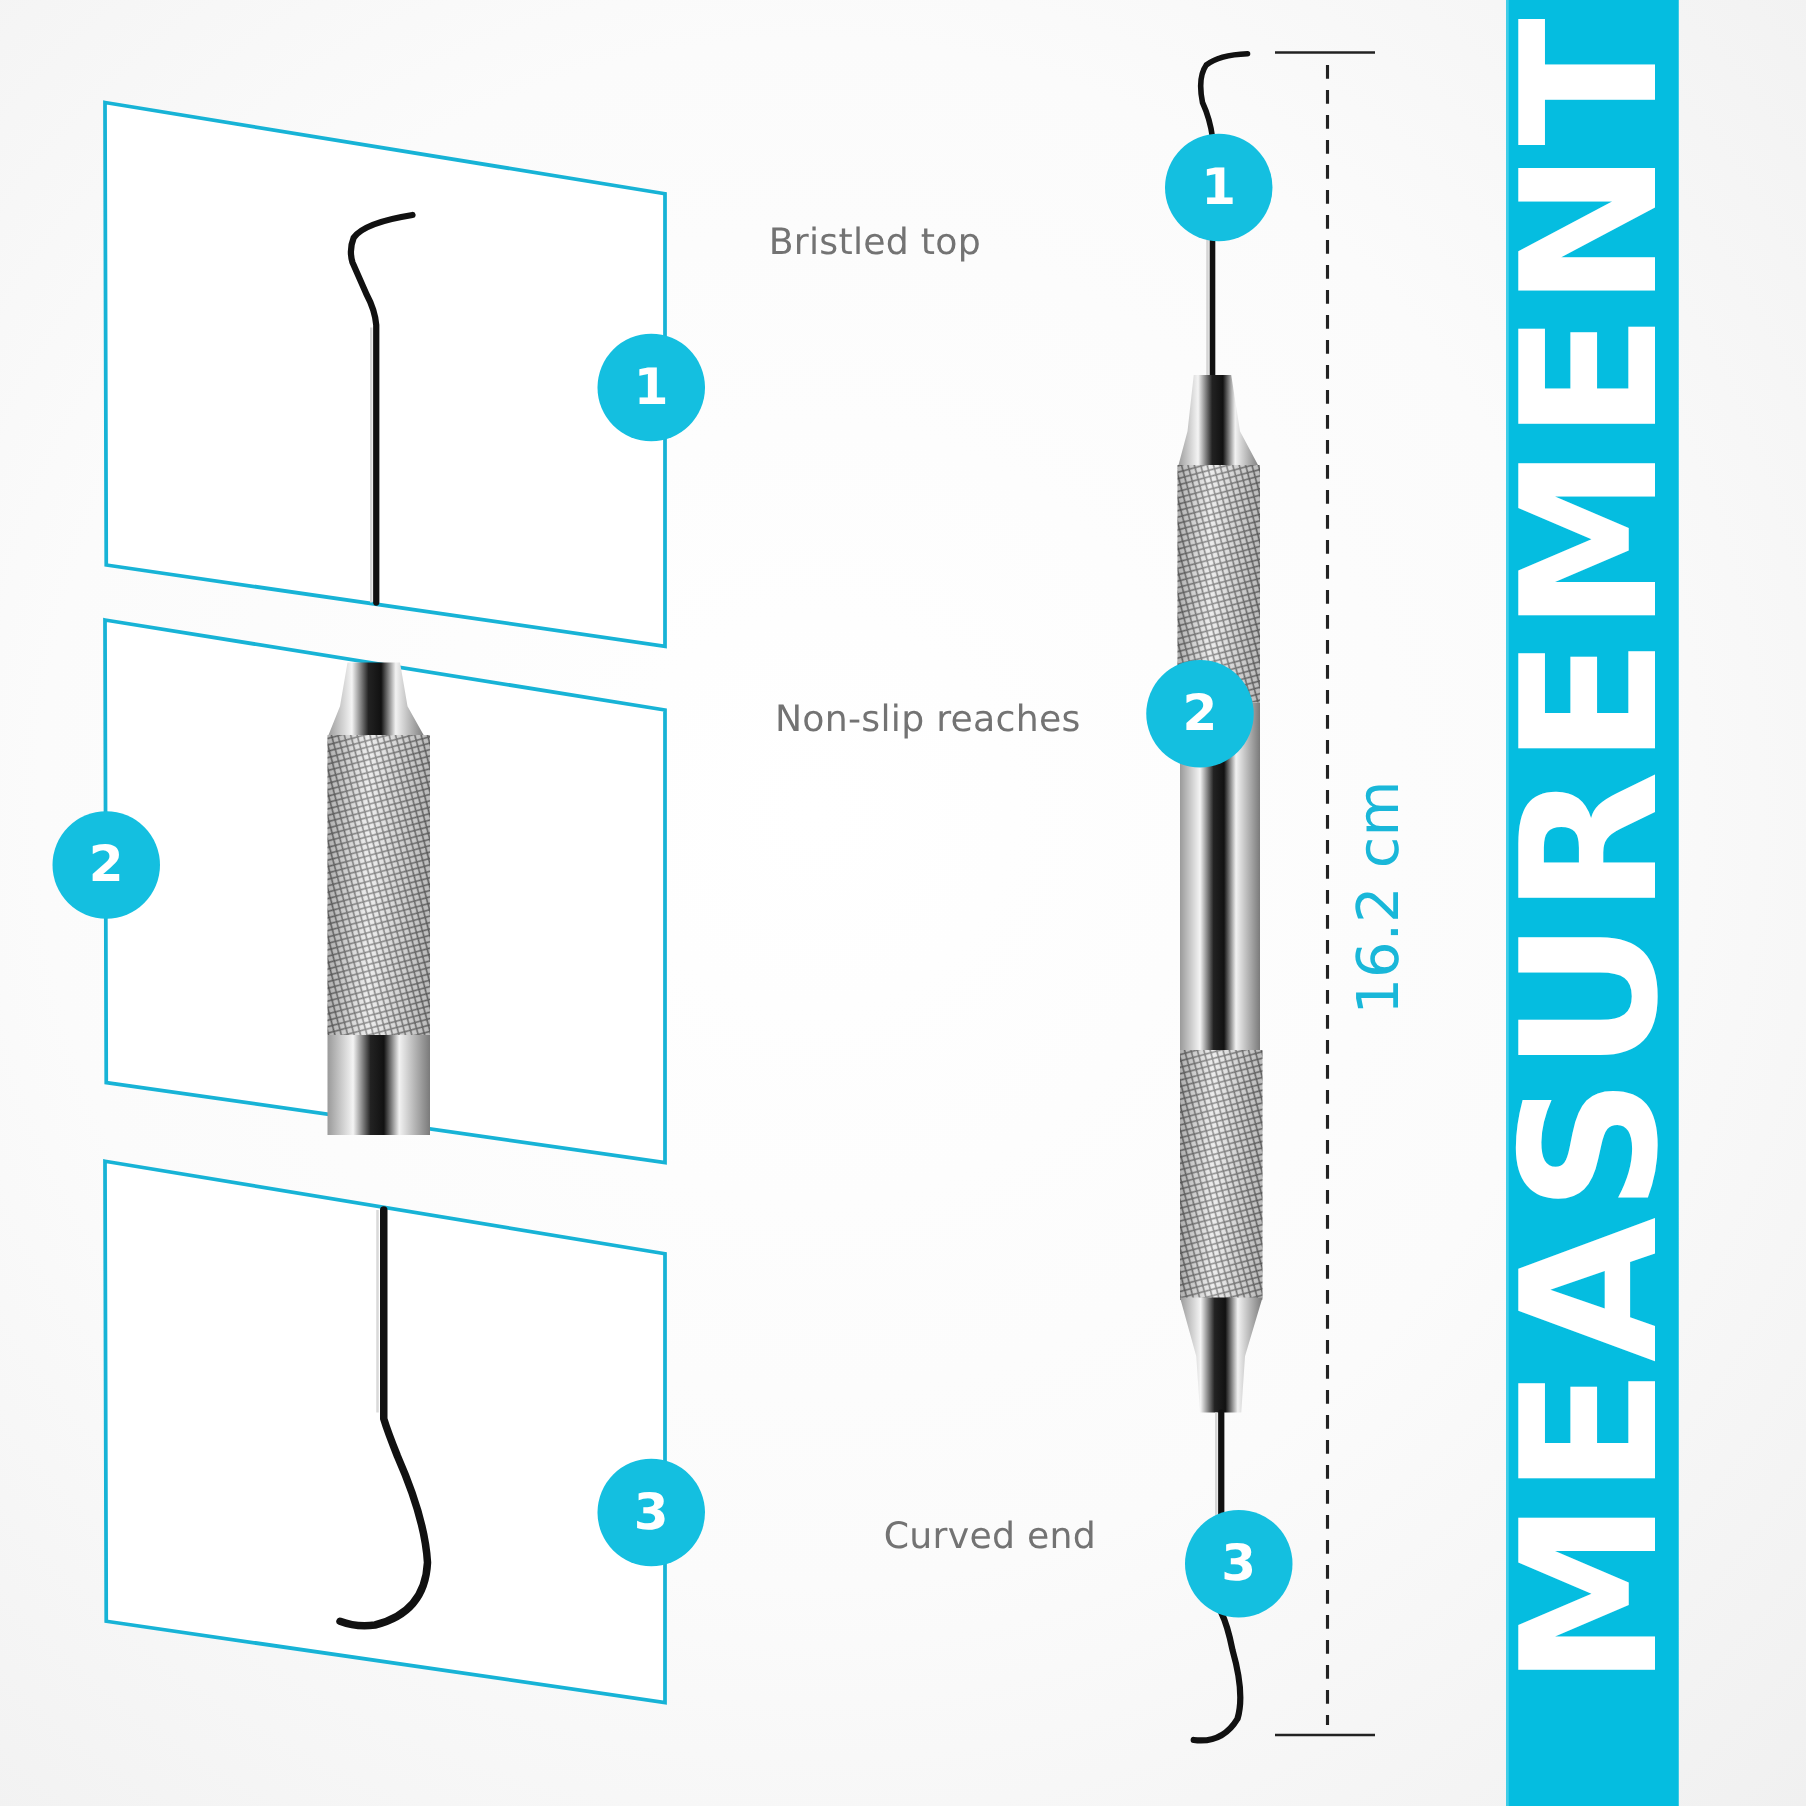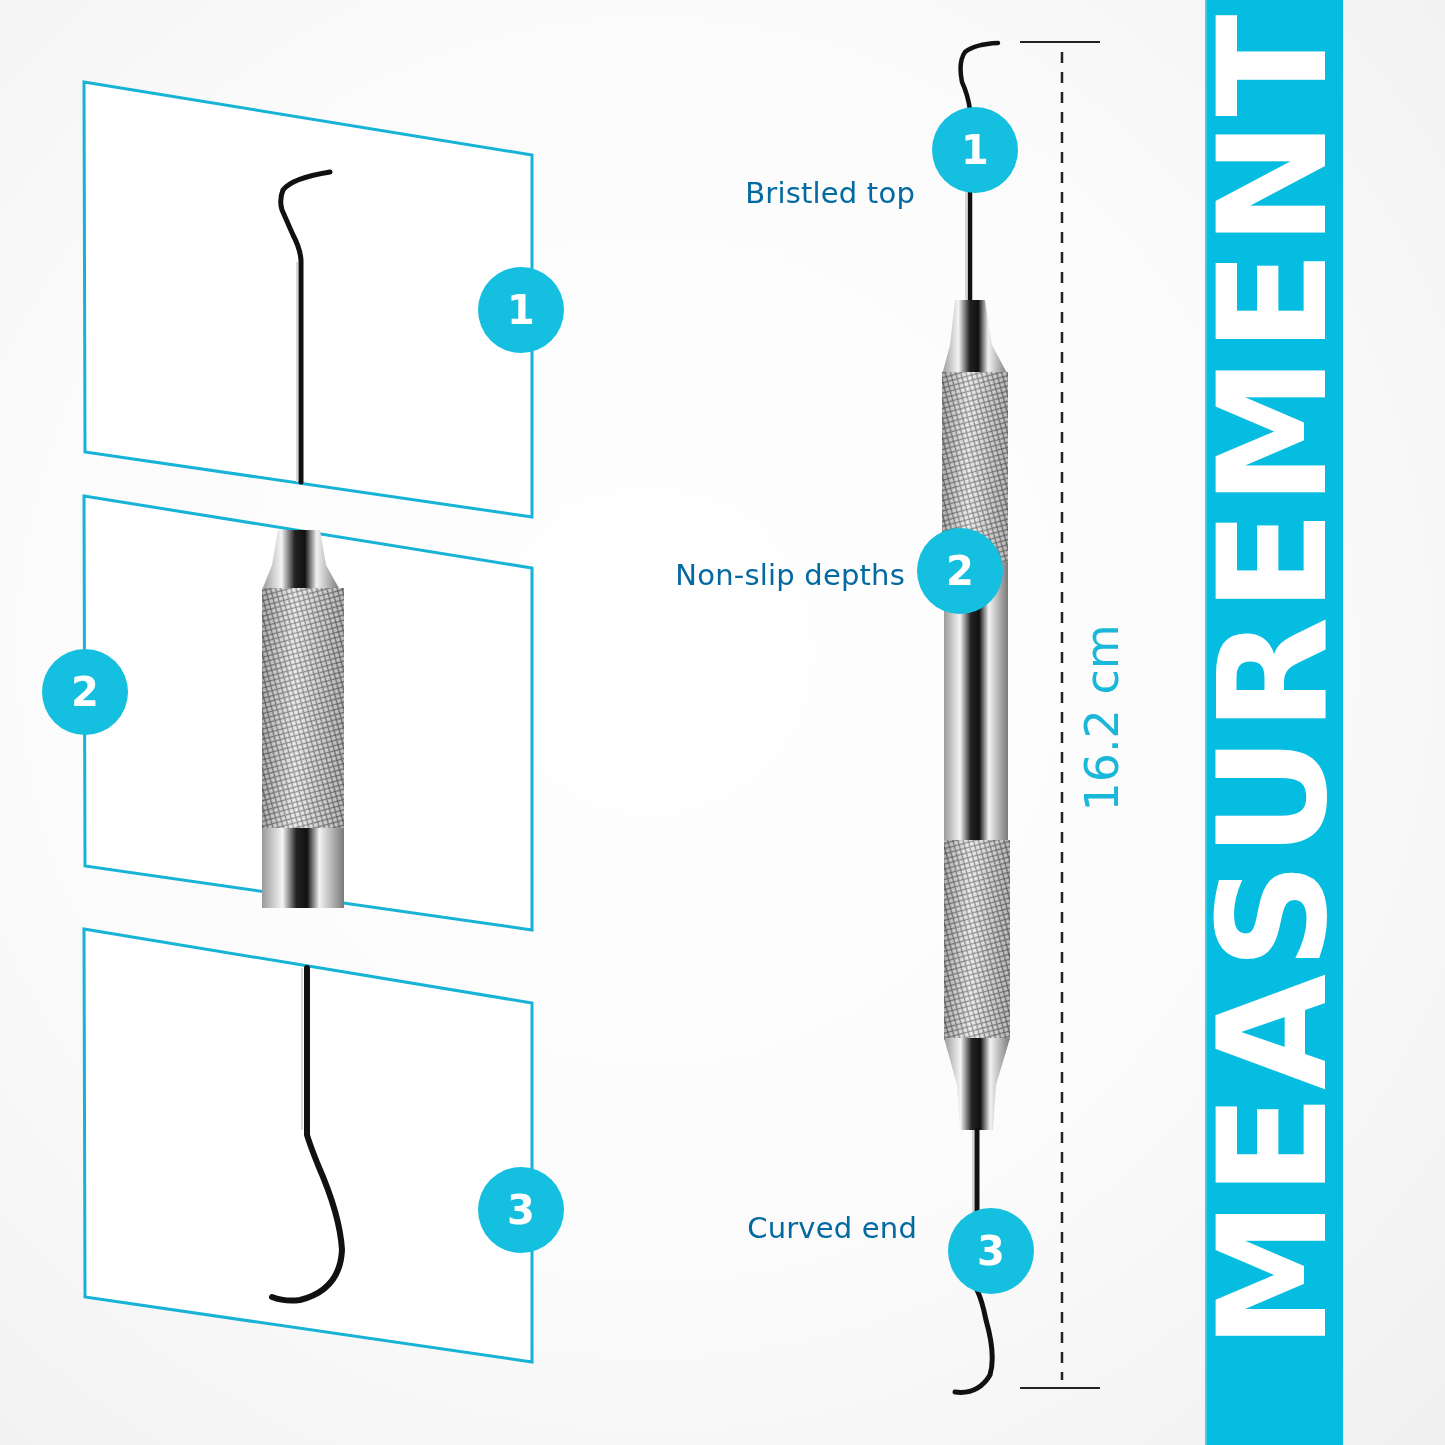--- a/index.html
+++ b/index.html
@@ -3,22 +3,22 @@
   <meta charset="utf-8">
   <style>
     html, body { margin: 0; padding: 0; }
     body {
       width: 1445px; height: 1445px; overflow: hidden; position: relative;
       background: radial-gradient(ellipse at 45% 45%, #ffffff 0%, #fbfbfb 55%, #f0f0f0 100%);
       font-family: "DejaVu Sans", sans-serif;
     }
     .layer { position: absolute; left: 0; top: 0; width: 1445px; height: 1445px; }
     .caption {
-      position: absolute; color: #0369a1; font-family: "DejaVu Sans", sans-serif;
-      font-size: 29px; line-height: 43px; text-align: right; white-space: nowrap;
+      position: absolute; color: #737373; font-family: "DejaVu Sans", sans-serif;
+      font-size: 29px; line-height: 43px; text-align: left; white-space: nowrap;
       letter-spacing: 0.2px;
     }
     .badge {
       position: absolute; width: 86px; height: 86px; border-radius: 50%;
       background: #14bfe0; color: #ffffff; display: flex; align-items: center; justify-content: center;
       font-family: "DejaVu Sans", sans-serif; font-size: 40px; font-weight: bold;
     }
     .band {
       position: absolute; left: 1205px; top: 0; width: 136px; height: 1445px; background: #05bde0;
       border-left: 2px solid #3fcde8;
@@ -102,21 +102,21 @@
 </svg>
 
 <div class="badge" style="left:478px; top:267px;">1</div>
 <div class="badge" style="left:42px; top:649px;">2</div>
 <div class="badge" style="left:478px; top:1167px;">3</div>
 
 <div class="caption" style="left:615px; top:172px; width:300px;">
   <div>Bristled top</div>
 </div>
 <div class="caption" style="left:620px; top:554px; width:285px;">
-  <div>Non-slip depths</div>
+  <div>Non-slip reaches</div>
 </div>
 <div class="caption" style="left:707px; top:1207px; width:210px;">
   <div>Curved end</div>
 </div>
 
 <div class="badge" style="left:932px; top:107px;">1</div>
 <div class="badge" style="left:917px; top:528px;">2</div>
 <div class="badge" style="left:948px; top:1208px;">3</div>
 
 <div class="measure-text">16.2 cm</div>

